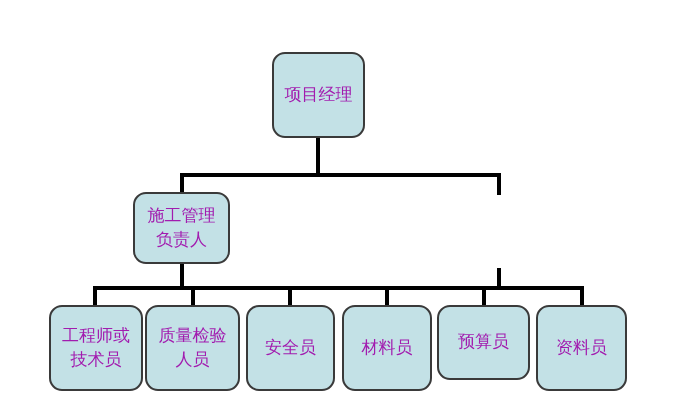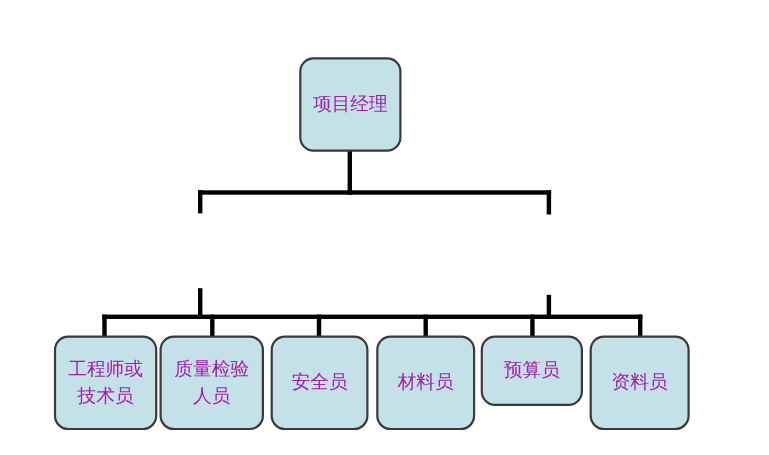--- a/index.html
+++ b/index.html
@@ -35,21 +35,21 @@
     background: #000000;
   }
   
   .n-root { left: 272px; top: 52px;  width: 93px; height: 86px; }
   .n-l2l  { left: 133px; top: 192px; width: 97px; height: 72px; }
   .n-l2r  { left: 452px; top: 193px; width: 93px; height: 77px; }
   .n-c1   { left: 49px;  top: 305px; width: 94px; height: 86px; }
   .n-c2   { left: 145px; top: 305px; width: 95px; height: 86px; }
   .n-c3   { left: 246px; top: 305px; width: 89px; height: 86px; }
   .n-c4   { left: 342px; top: 305px; width: 90px; height: 86px; }
-  .n-c5   { left: 437px; top: 305px; width: 93px; height: 64px; }
+  .n-c5   { left: 437px; top: 305px; width: 93px; height: 75px; }
   .n-c6   { left: 536px; top: 305px; width: 91px; height: 86px; }
   
   .k-root-stem      { left: 316px; top: 136px; width: 4px;   height: 41px; }
   .k-l1-hbar        { left: 180px; top: 173px; width: 321px; height: 4px;  }
   .k-l2l-drop       { left: 180px; top: 173px; width: 4px;   height: 21px; }
   .k-l2r-drop       { left: 497px; top: 173px; width: 4px;   height: 22px; }
   .k-l2l-stem       { left: 180px; top: 262px; width: 4px;   height: 28px; }
   .k-l2r-stem       { left: 497px; top: 268px; width: 4px;   height: 22px; }
   .k-l2-hbar        { left: 93px;  top: 286px; width: 491px; height: 4px;  }
   .k-c1-drop { left: 93px;  top: 286px; width: 4px; height: 21px; }
@@ -75,20 +75,23 @@
   <div class="connector k-c2-drop"></div>
   <div class="connector k-c3-drop"></div>
   <div class="connector k-c4-drop"></div>
   <div class="connector k-c5-drop"></div>
   <div class="connector k-c6-drop"></div>
 
   <div class="node n-root">
     <span>项目经理</span>
   </div>
 
+  <div class="node n-l2l">
+    <span>施工管理负责人</span>
+  </div>
 
 
   <div class="node n-c1">
     <span>工程师或技术员</span>
   </div>
 
   <div class="node n-c2">
     <span>质量检验人员</span>
   </div>
 

